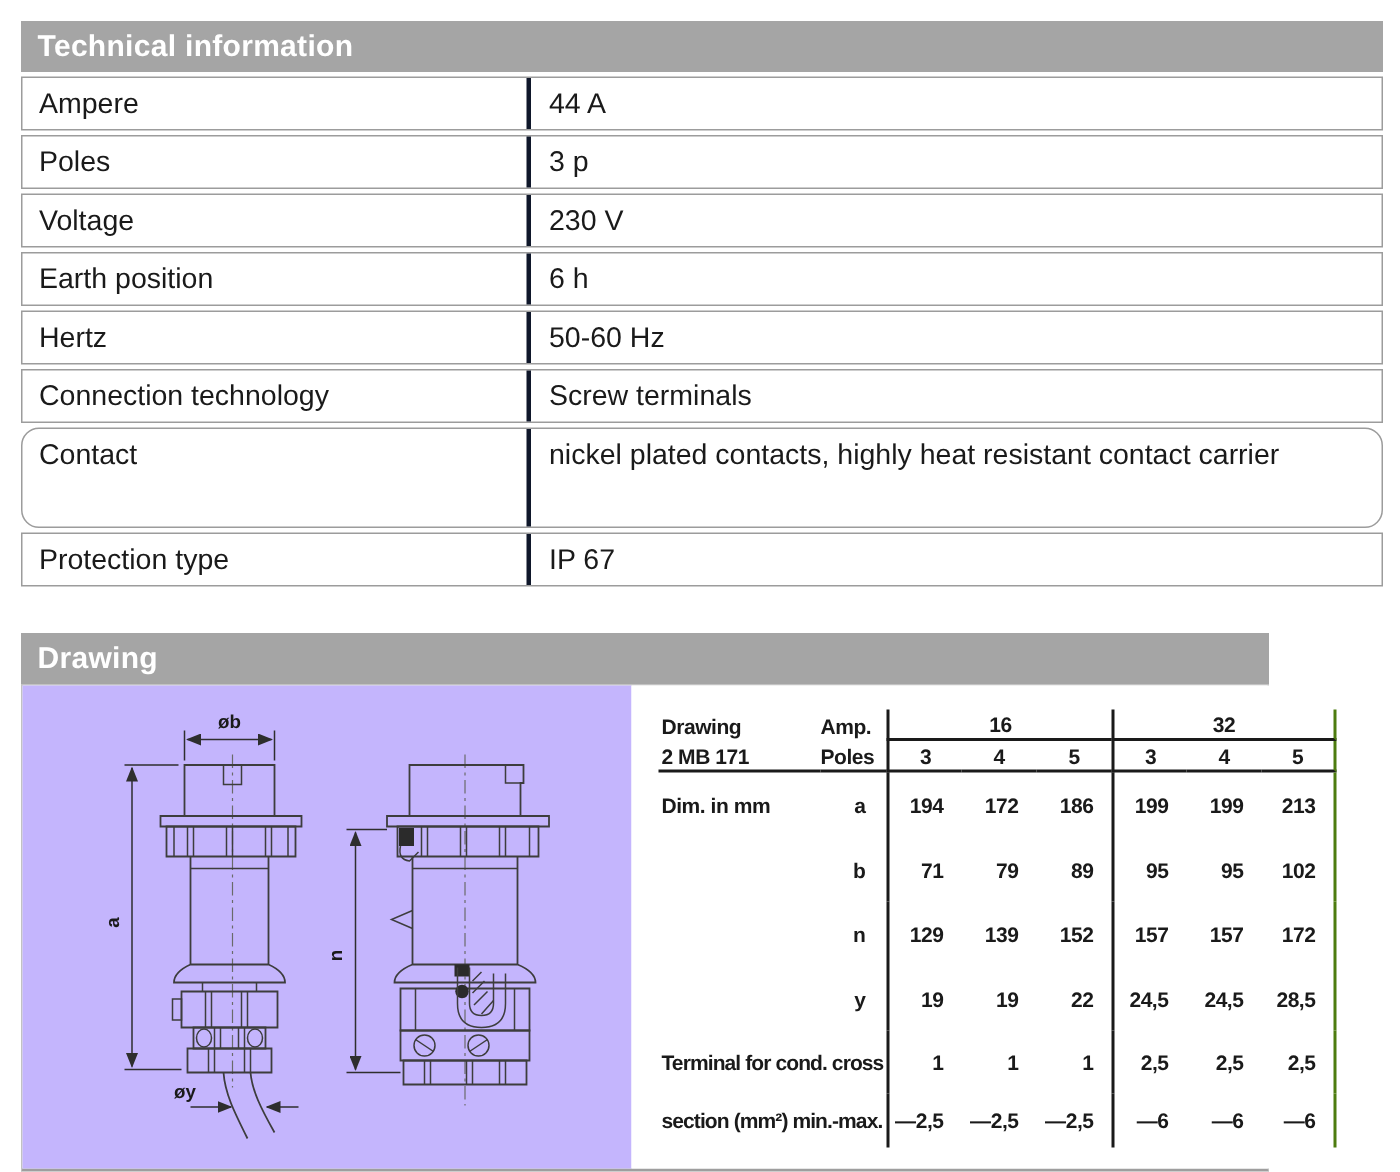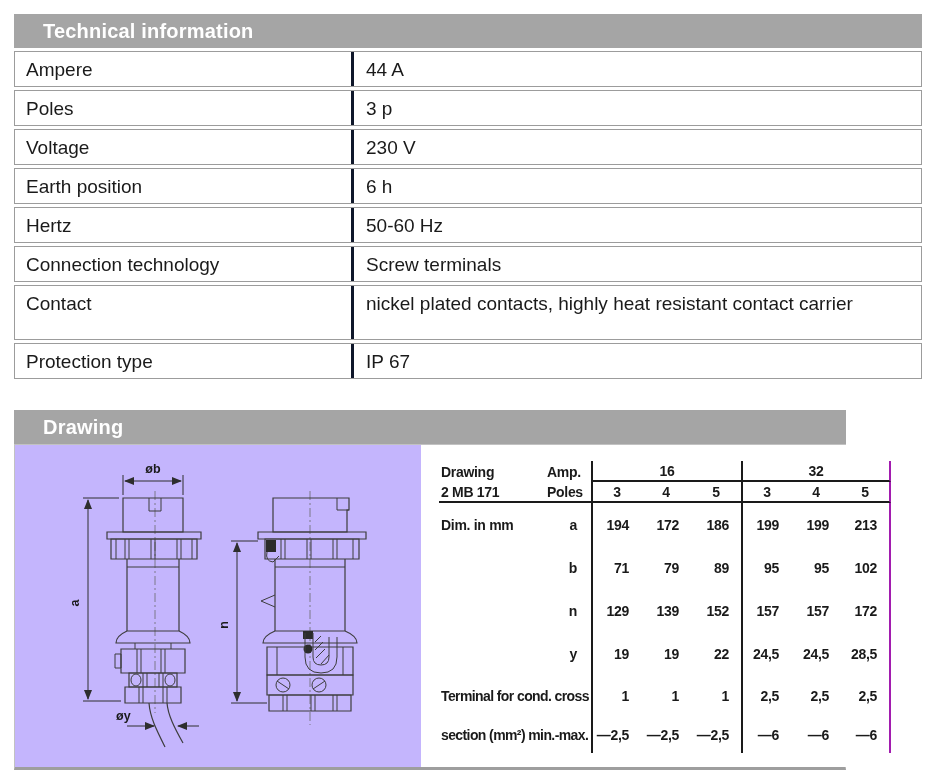--- a/index.html
+++ b/index.html
@@ -8,32 +8,32 @@
     width:933px; height:781px; overflow:hidden;
     font-family:"Liberation Sans","DejaVu Sans",sans-serif;
     color:#1a1a1a;
   }
   .page { padding:14px 11px 0 14px; }
 
   
   .bar {
     background:#a5a5a5; color:#ffffff;
     font-size:20px; font-weight:bold; letter-spacing:.2px;
-    height:34px; line-height:34px; padding-left:29px;
+    height:34px; line-height:34px; padding-left:11px;
   }
 
   
   .ti { width:908px; }
   .ti .bar { margin-bottom:3px; }
   .trow {
     display:flex; background:#fff;
     border:1px solid #9c9c9c; margin-bottom:3px;
     height:36px;
   }
-  .trow.tall { height:55px; }
+  .trow.tall { height:67px;border-radius:12px; }
   .tlabel {
     width:339px; border-right:3px solid #0f172a;
     font-size:19px; padding:4px 6px 0 11px; line-height:27px;
   }
   .tvalue {
     flex:1; font-size:19px; padding:4px 6px 0 12px; line-height:27px;
   }
   .tvalue .wrapbox { display:block; max-width:516px; }
 
   
@@ -58,21 +58,21 @@
   .c { display:flex; align-items:center; }
   .c.lab { justify-content:flex-start; padding-left:2px; white-space:nowrap; }
   .c.lab.tight { letter-spacing:-0.6px; }
   .c.dim { justify-content:flex-end; padding-right:14px; }
   .c.val { justify-content:flex-end; padding-right:12px; }
   .c.ctr { justify-content:center; }
   .c.hdr { align-items:center; }
   .span2 { grid-column:span 2; }
   .span3 { grid-column:span 3; }
   .vl { border-left:2px solid #1a1a1a;text-align:right; }
-  .vr { border-right:2px solid #a21caf; }
+  .vr { border-right:2px solid #4d7c0f; }
   .hb { border-bottom:2px solid #1a1a1a; }
 
   
   svg { display:block; }
   .ln  { fill:none; stroke:#3d3d3d; stroke-width:1.2; }
   .lnt { fill:none; stroke:#3d3d3d; stroke-width:1; }
   .cl  { fill:none; stroke:#6a6a6a; stroke-width:.8; stroke-dasharray:9 3 2 3; }
   .dk  { fill:#2b2b2b; stroke:none; }
   .dimln { fill:none; stroke:#2e2e2e; stroke-width:1; }
   .dimtx { font-family:"Liberation Sans","DejaVu Sans",sans-serif; font-size:12.5px; font-weight:bold; fill:#1a1a1a; }

